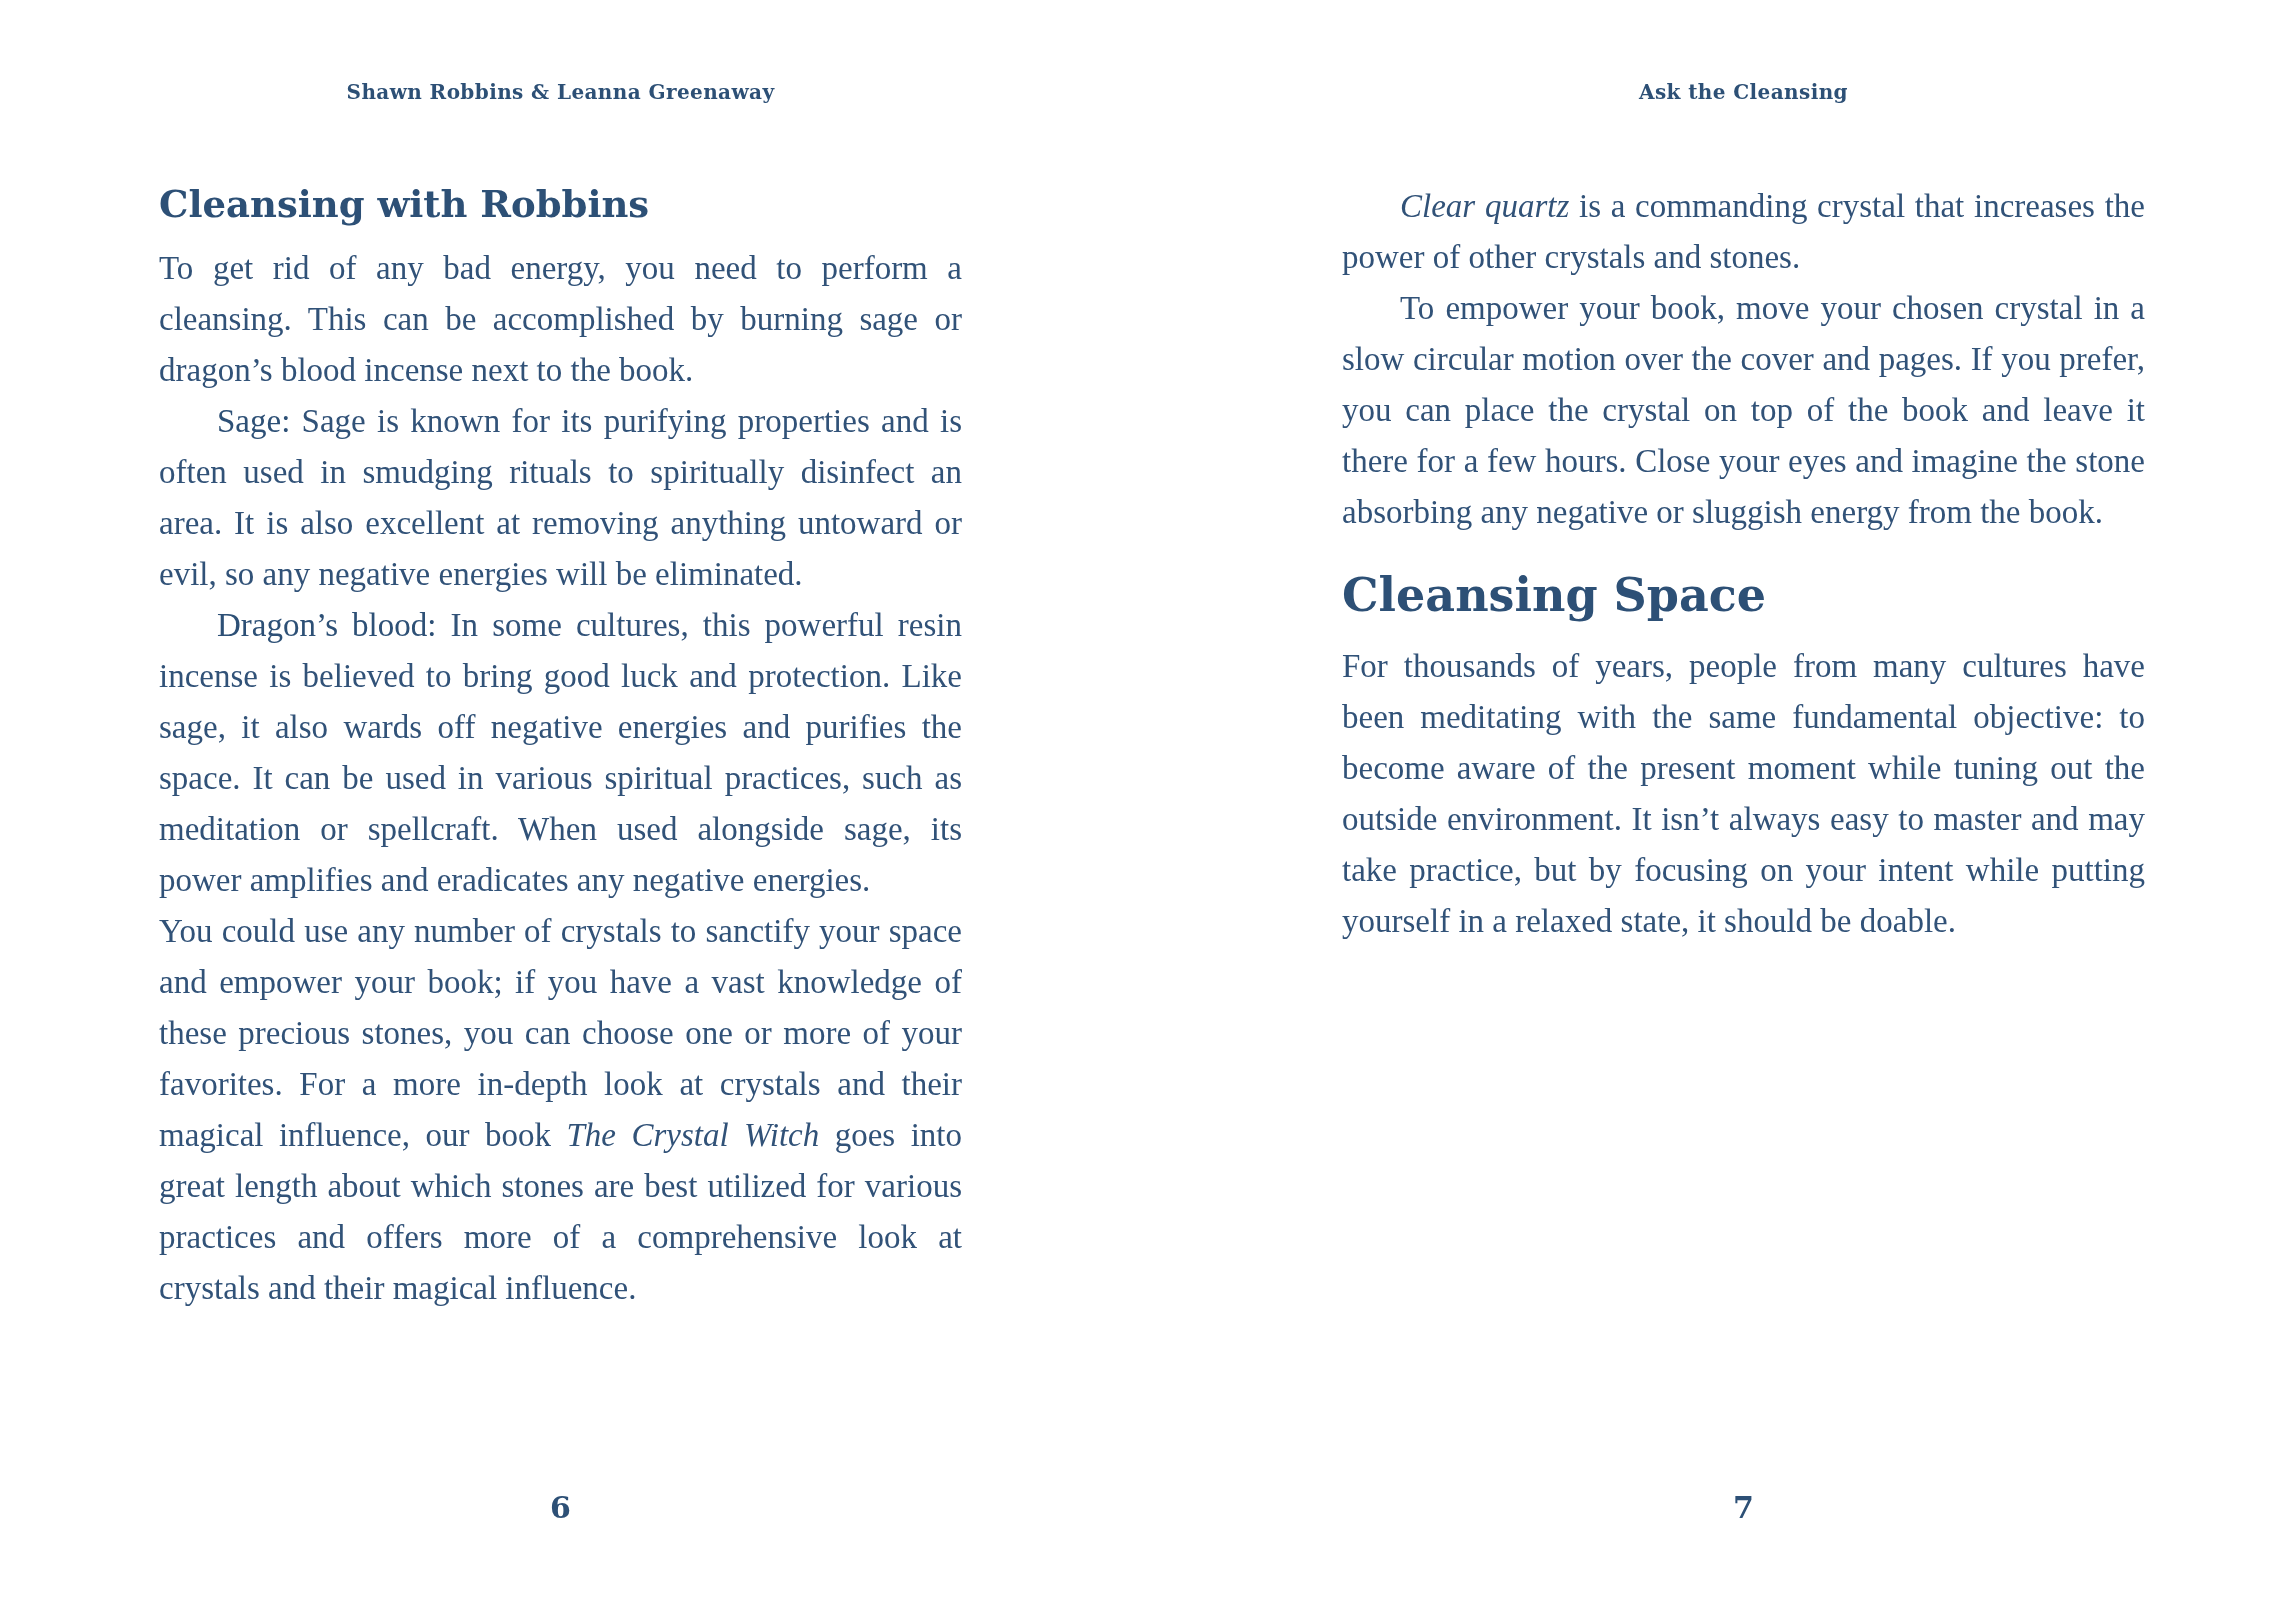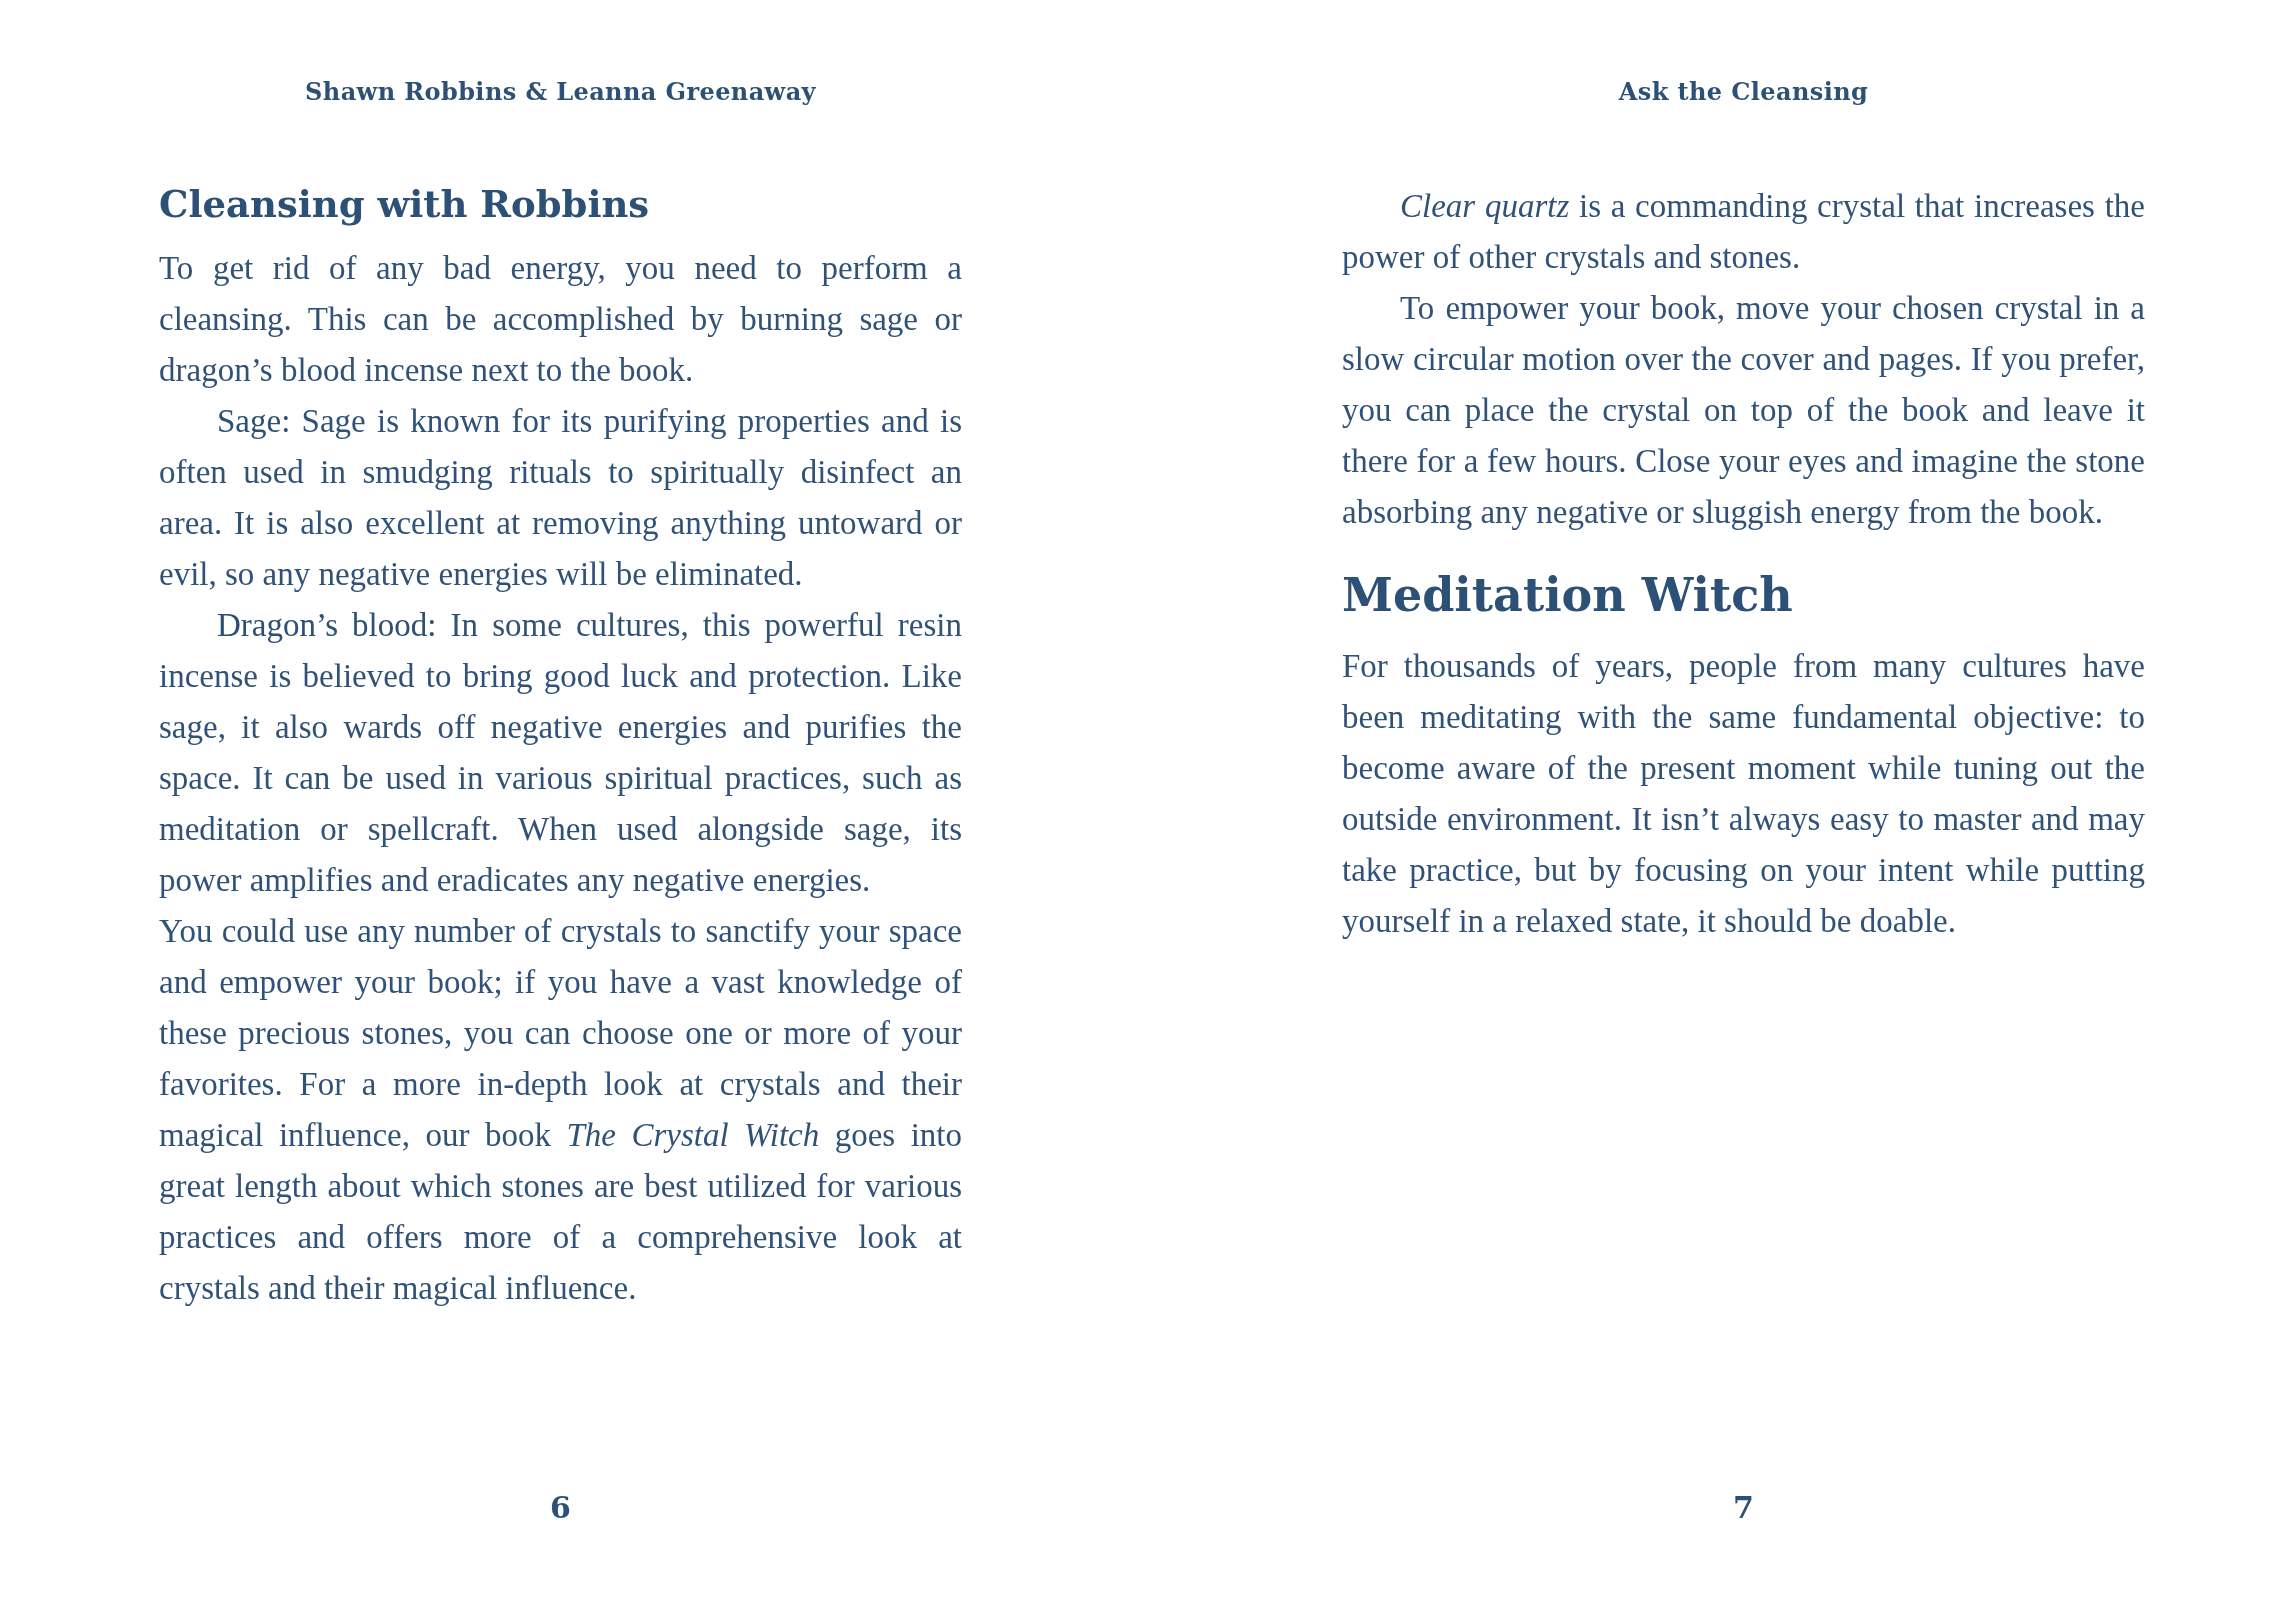--- a/index.html
+++ b/index.html
@@ -9,21 +9,21 @@
     position: relative;
     overflow: hidden;
     font-family: "Liberation Serif", serif;
     color: #315278;
   }
   .running-head {
     position: absolute; top: 78px; width: 803px;
     text-align: center;
     font-family: "DejaVu Serif", serif;
     font-weight: bold;
-    font-size: 24px; line-height: 28px;
+    font-size: 20px; line-height: 28px;
     letter-spacing: 0.4px;
     color: #2d5076;
   }
   #running-left  { left: 159px; }
   #running-right { left: 1342px; }
 
   .page-content { position: absolute; top: 181px; width: 803px; }
   #left-content  { left: 159px; }
   #right-content { left: 1342px; }
 
@@ -74,21 +74,21 @@
       <h2 class="heading sub">Cleansing with Robbins</h2>
       <p class="para"><span>To get rid of any bad energy, you need to perform a cleansing. This can be accomplished by burning sage or dragon’s blood incense next to the book.</span></p>
       <p class="para indent"><span class="bold">Sage:</span><span> Sage is known for its purifying properties and is often used in smudging rituals to spiritually disinfect an area. It is also excellent at removing anything untoward or evil, so any negative energies will be eliminated.</span></p>
       <p class="para indent"><span class="bold">Dragon’s blood:</span><span> In some cultures, this powerful resin incense is believed to bring good luck and protection. Like sage, it also wards off negative energies and purifies the space. It can be used in various spiritual practices, such as meditation or spellcraft. When used alongside sage, its power amplifies and eradicates any negative energies.</span></p>
       <p class="para"><span>You could use any number of crystals to sanctify your space and empower your book; if you have a vast knowledge of these precious stones, you can choose one or more of your favorites. For a more in-depth look at crystals and their magical influence, our book </span><span class="italic">The Crystal Witch</span><span> goes into great length about which stones are best utilized for various practices and offers more of a comprehensive look at crystals and their magical influence.</span></p>
     </div>
 
   <div id="right-content" class="page-content">
       <p class="para indent"><span class="italic">Clear quartz</span><span> is a commanding crystal that increases the power of other crystals and stones.</span></p>
       <p class="para indent"><span>To empower your book, move your chosen crystal in a slow circular motion over the cover and pages. If you prefer, you can place the crystal on top of the book and leave it there for a few hours. Close your eyes and imagine the stone absorbing any negative or sluggish energy from the book.</span></p>
-      <h2 class="heading major">Meditation Witch</h2>
+      <h2 class="heading major">Cleansing Space</h2>
       <p class="para"><span>For thousands of years, people from many cultures have been meditating with the same fundamental objective: to become aware of the present moment while tuning out the outside environment. It isn’t always easy to master and may take practice, but by focusing on your intent while putting yourself in a relaxed state, it should be doable.</span></p>
     </div>
 
   <div id="folio-left" class="folio">6</div>
 
   <div id="folio-right" class="folio">7</div>
 
 </div>
 
 

